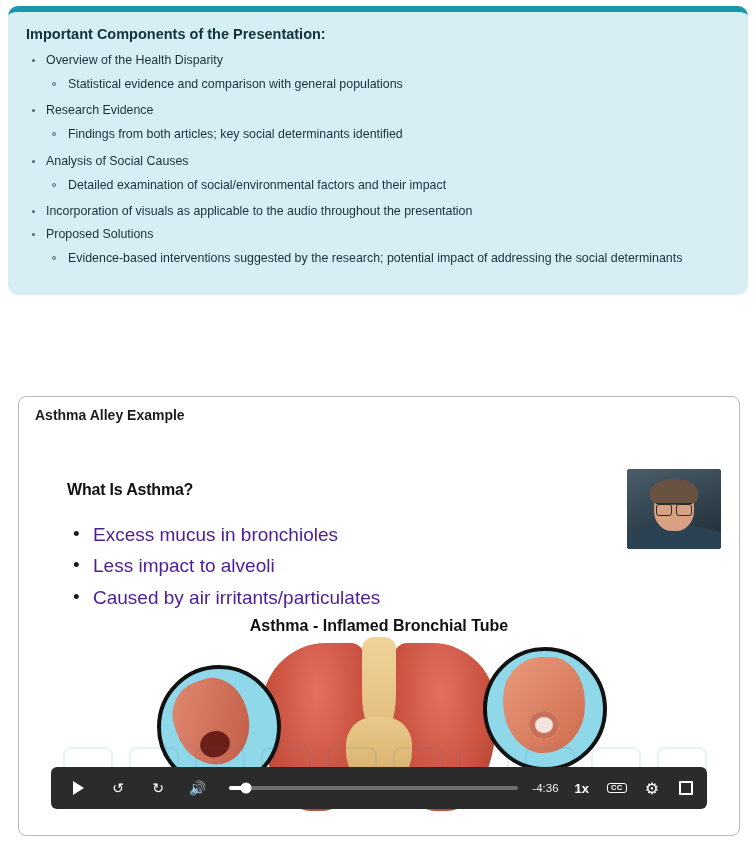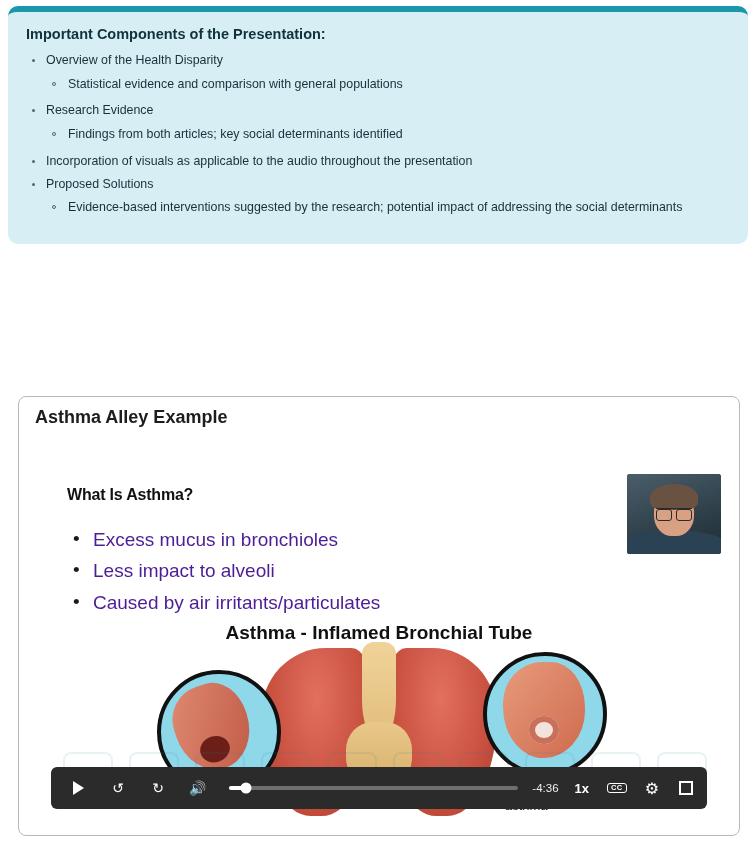--- a/index.html
+++ b/index.html
@@ -88,21 +88,21 @@
     top: 396px;
     width: 722px;
     height: 440px;
     background: #ffffff;
     border: 1px solid #b9b9b9;
     border-radius: 8px;
     box-sizing: border-box;
     overflow: hidden;
   }
   .video-card-title {
-    font-size: 18px;
+    font-size: 14px;
     font-weight: bold;
     color: #1d1d1d;
     padding: 10px 0 8px 16px;
   }
   .video-stage {
     position: relative;
     margin: 0 14px;
     height: 380px;
     background: #ffffff;
     overflow: hidden;
@@ -203,21 +203,21 @@
     border-radius: 3px;
   }
   .webcam .glasses::before { left: 0; }
   .webcam .glasses::after { right: 0; }
 
   .diagram-title {
     position: absolute;
     left: 50%;
     transform: translateX(-50%);
     top: 186px;
-    font-size: 19px;
+    font-size: 16px;
     font-weight: bold;
     color: #111111;
     white-space: nowrap;
   }
   .lungs-wrap {
     position: absolute;
     left: 0; right: 0;
     top: 206px;
     height: 180px;
   }
@@ -451,20 +451,26 @@
           <li>Statistical evidence and comparison with general populations</li>
         </ul>
       </li>
       <li>
         <span>Research Evidence</span>
         <ul class="lvl2">
           <li>Findings from both articles; key social determinants identified</li>
         </ul>
       </li>
       <li>
+        <span>Analysis of Social Causes</span>
+        <ul class="lvl2">
+          <li>Detailed examination of social/environmental factors and their impact</li>
+        </ul>
+      </li>
+      <li>
         <span>Incorporation of visuals as applicable to the audio throughout the presentation</span>
       </li>
       <li>
         <span>Proposed Solutions</span>
         <ul class="lvl2">
           <li>Evidence-based interventions suggested by the research; potential impact of addressing the social determinants</li>
         </ul>
       </li>
     </ul>
   </div>

